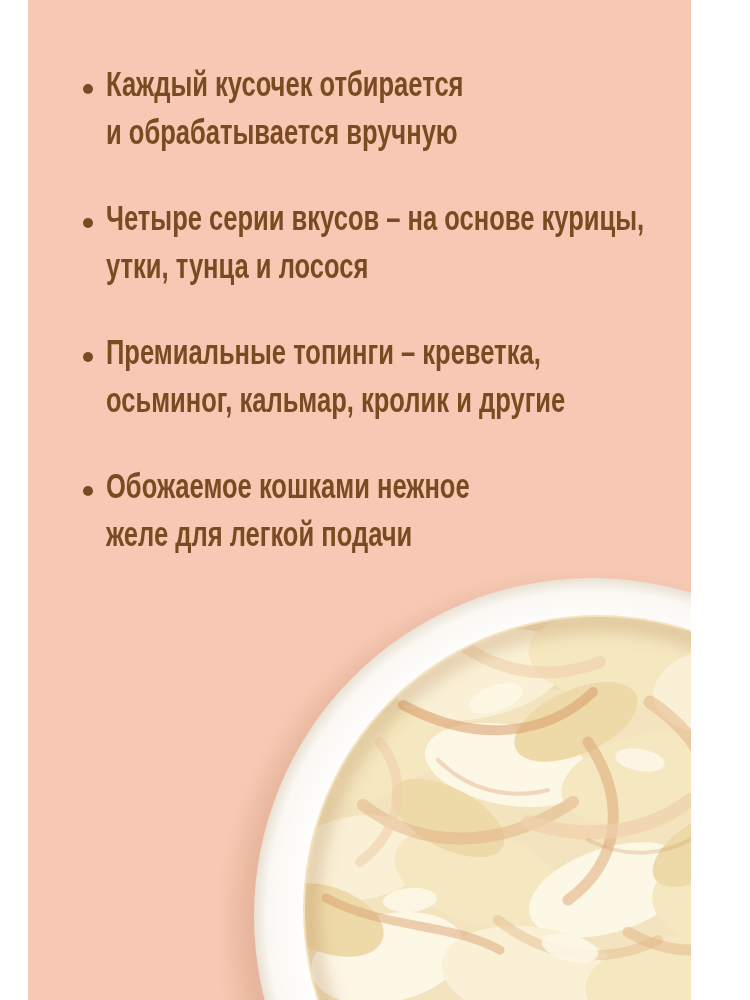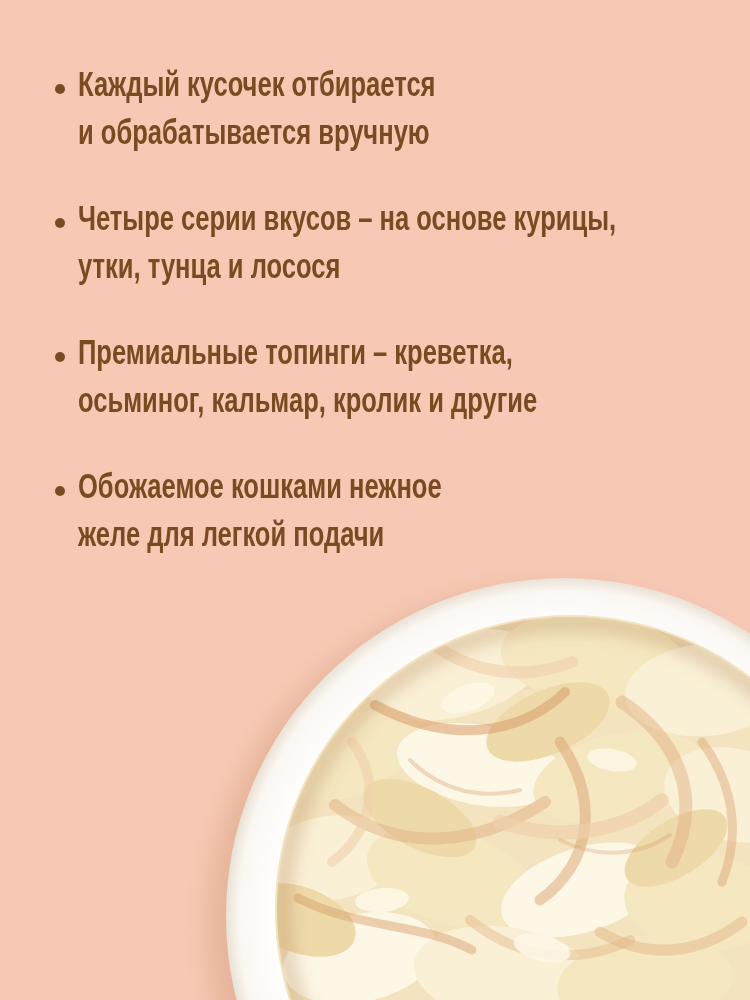--- a/index.html
+++ b/index.html
@@ -1,23 +1,24 @@
 <!DOCTYPE html>
 <html style="--background: #f7c9b4; --text: #7a4a21; --bowl: #ffffff; --rim-shade: #e9e1d5; --bowl-shadow: rgba(205,150,118,0.40); --food-base: #f3e4bf; --food-cream-light: #faf0d6; --food-cream: #f5e7c0; --food-cream-deep: #eed9a9; --food-highlight: #fdf7e6; --food-tan: #e2b183; --food-tan-deep: #d89c69; --food-tan-pale: #f0d0ab;"><head>
 <meta charset="utf-8">
 <style>
   html, body { margin: 0; padding: 0; }
   body { width: 750px; height: 1000px; font-family: "Liberation Sans", sans-serif; }
 
   .stage {
     position: relative;
-    width: 750px;
+    width: 663px;
     height: 1000px;
     overflow: hidden;
     background: var(--background, #f7c9b4);
+    margin-left: 28px;
   }
 
   .benefits {
     position: absolute;
     top: 60px;
     left: 0;
     margin: 0;
     padding: 0;
     list-style: none;
     z-index: 2;

